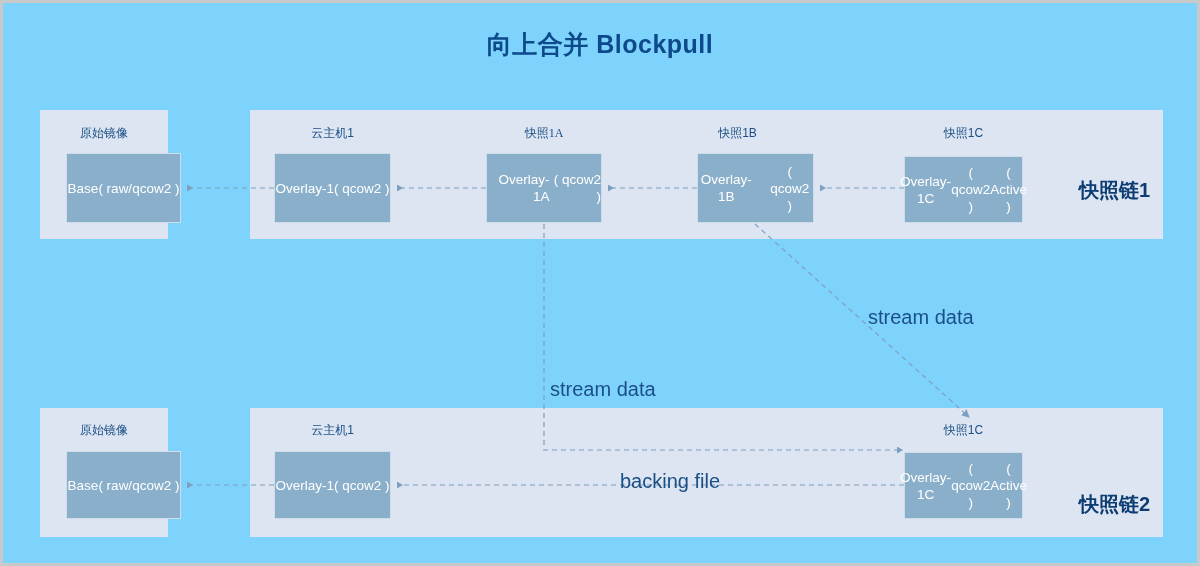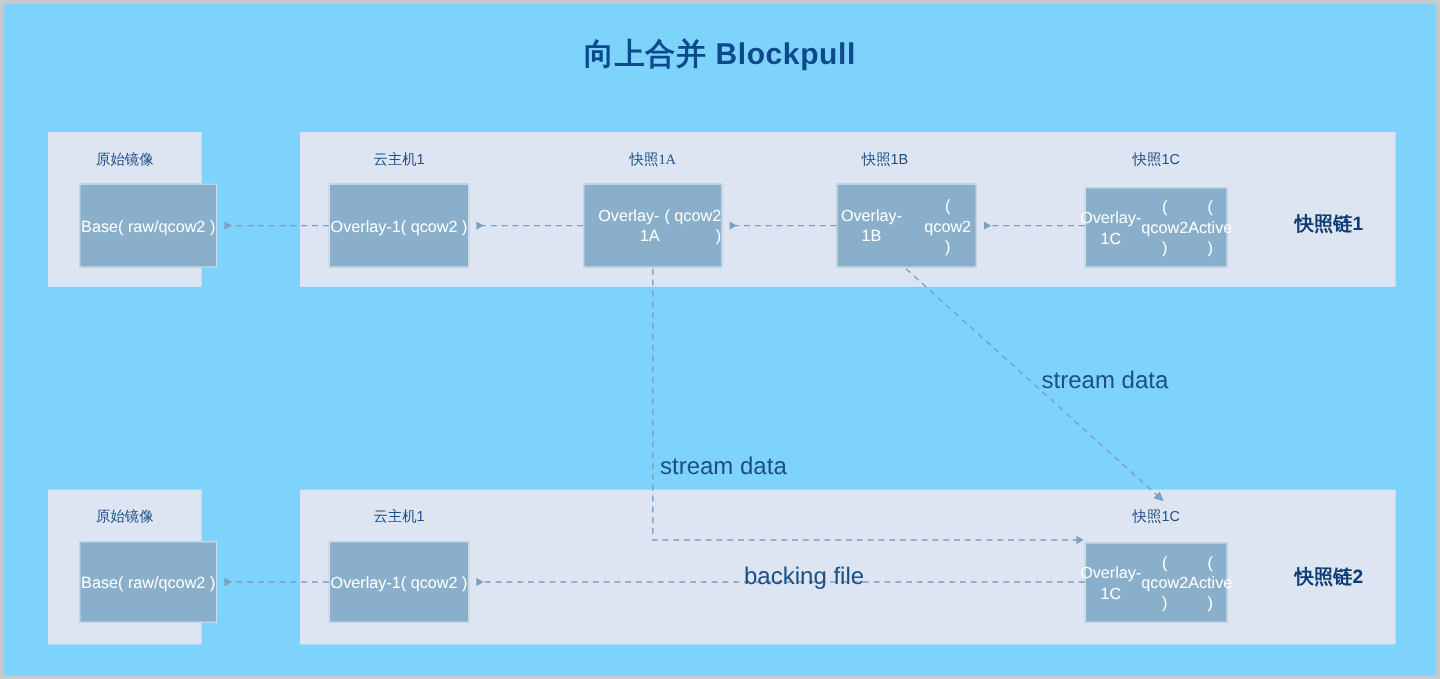--- a/index.html
+++ b/index.html
@@ -39,21 +39,21 @@
   }
   .grp-label {
     position: absolute;
     font-size: 12px;
     color: #1b4f86;
     text-align: center;
     white-space: nowrap;
   }
   .chain-label {
     position: absolute;
-    font-size: 16px;
+    font-size: 20px;
     font-weight: bold;
     color: #0d3c72;
     white-space: nowrap;
   }
   .node {
     position: absolute;
     background: #8aafca;
     border: 1px solid #cfdcea;
     color: #ffffff;
     font-size: 13.5px;
@@ -133,21 +133,21 @@
   <div class="node" style="left:271px; top:448px; width:117px; height:68px;">
     <span class="ln">Overlay-1</span>
     <span class="ln">( qcow2 )</span>
   </div>
   <div class="node" style="left:901px; top:449px; width:119px; height:67px;">
     <span class="ln">Overlay-1C</span>
     <span class="ln">( qcow2 )</span>
     <span class="ln">( Active )</span>
   </div>
 
-  <div class="chain-label" style="left:1076px; top:468px;">快照链2</div>
+  <div class="chain-label" style="left:1076px; top:488px;">快照链2</div>
 
   <svg class="wires" viewBox="0 0 1194 560">
     <defs>
       <marker id="arrL" markerWidth="7" markerHeight="7" refX="6" refY="3.5" orient="auto" markerUnits="userSpaceOnUse">
         <path d="M6,0 L0,3.5 L6,7 z" fill="#7d9fc0"></path>
       </marker>
       <marker id="arrR" markerWidth="7" markerHeight="7" refX="1" refY="3.5" orient="auto" markerUnits="userSpaceOnUse">
         <path d="M0,0 L6,3.5 L0,7 z" fill="#7d9fc0"></path>
       </marker>
       <marker id="arrDiag" markerWidth="8" markerHeight="8" refX="7" refY="4" orient="auto" markerUnits="userSpaceOnUse">

